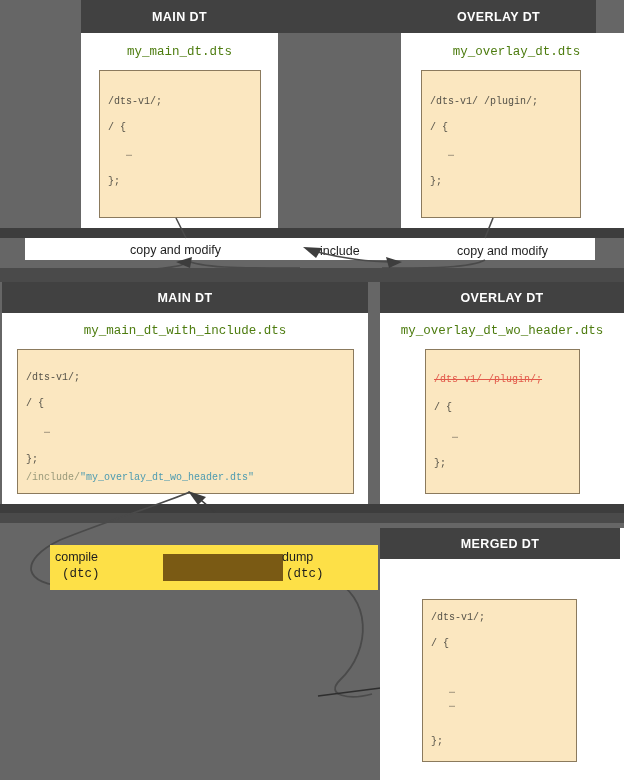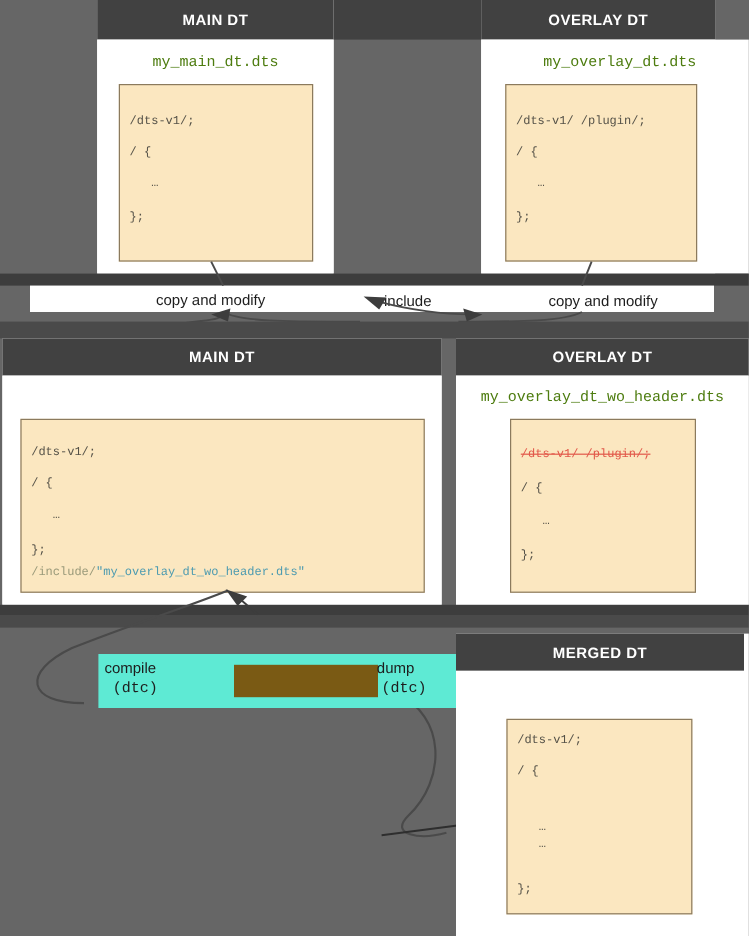--- a/index.html
+++ b/index.html
@@ -45,21 +45,21 @@
   .strip2{position:absolute;background:#4a4a4a;}
 
   
   .labelband{position:absolute;background:#ffffff;}
   .lbl{
     position:absolute;font-size:12.5px;color:#1d1d1d;
     white-space:nowrap;font-family:"Liberation Sans",sans-serif;
   }
 
   
-  .procbox{position:absolute;background:#5eead4;margin-left:32px;}
+  .procbox{position:absolute;background:#fde047;}
   .proc-t{position:absolute;font-size:12.5px;color:#1d1d1d;white-space:nowrap;}
   .proc-s{position:absolute;font-size:12.5px;color:#1d1d1d;white-space:nowrap;
           font-family:Liberation Mono, monospace;}
   .dtb{
     position:absolute;background:#F79400;
     display:flex;align-items:center;justify-content:center;
     font-size:12.5px;color:#1d1d1d;font-family:"Liberation Sans",sans-serif;
   }
   .dtb-shadow{position:absolute;background:#7a5a14;}
   svg{position:absolute;left:0;top:0;overflow:visible;}
@@ -118,20 +118,21 @@
 
     <polygon points="176,262 192,257 190,268" fill="#3d3d3d"></polygon>
     <polygon points="402,262 386,257 389,268" fill="#3d3d3d"></polygon>
   </svg>
 
   <div class="strip2" style="left:0;top:268px;width:624px;height:14px;"></div>
 
   <div class="panel" style="left:2px;top:282px;width:366px;height:222px;">
     <div class="panel-head" style="position:absolute;left:0;top:0;width:366px;height:31px;">MAIN DT</div>
     <div class="panel-body" style="left:0;top:31px;width:366px;height:191px;">
+      <div class="fname" style="top:11px;left:0;">my_main_dt_with_include.dts</div>
       <div class="code" style="left:15px;top:36px;width:337px;height:145px;">
         <div class="ln" style="left:8px;top:22px;">/dts-v1/;</div>
         <div class="ln" style="left:8px;top:48px;">/ {</div>
         <div class="ln" style="left:8px;top:75px;">   …</div>
         <div class="ln" style="left:8px;top:104px;">};</div>
         <div class="ln" style="left:8px;top:122px;"><span class="inc-kw">/include/</span><span class="inc-str">"my_overlay_dt_wo_header.dts"</span></div>
       </div>
     </div>
   </div>
 

